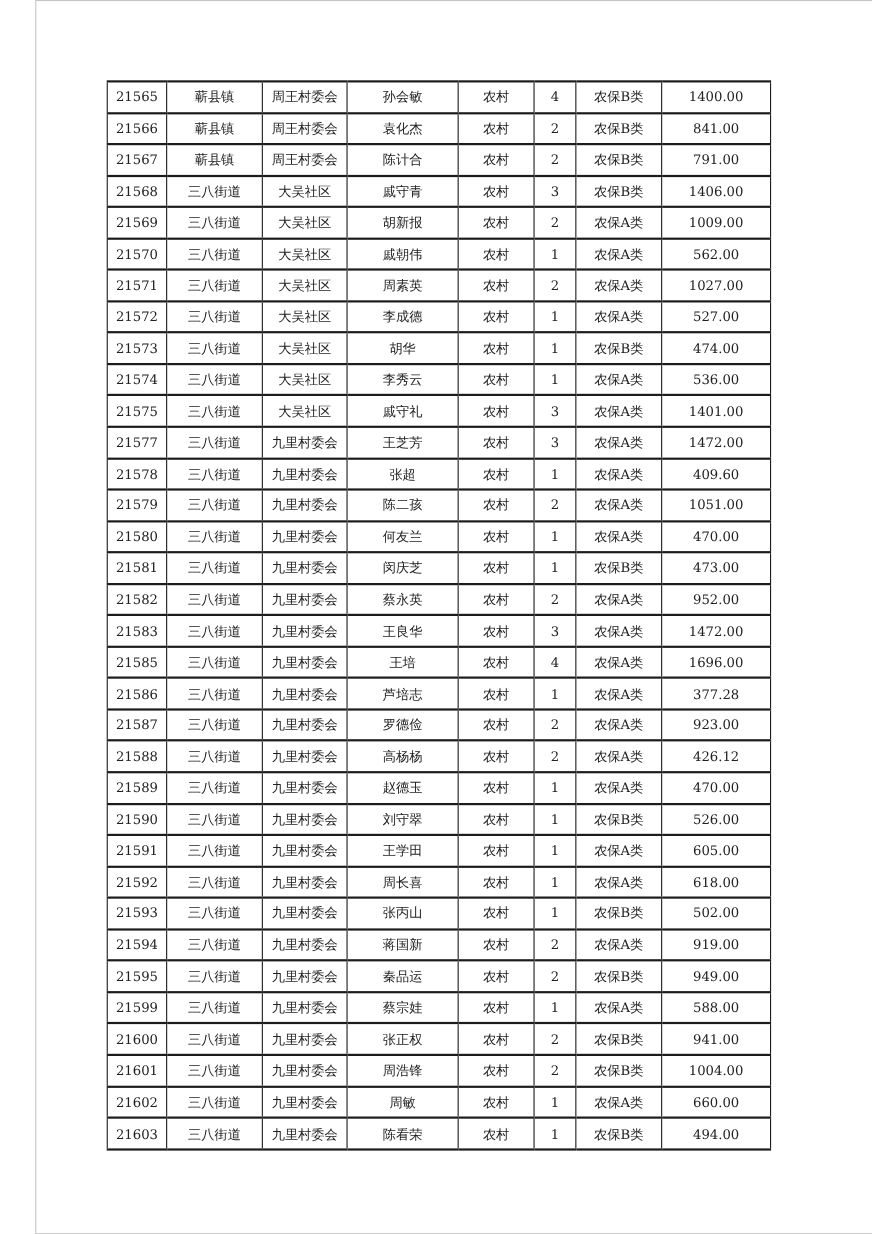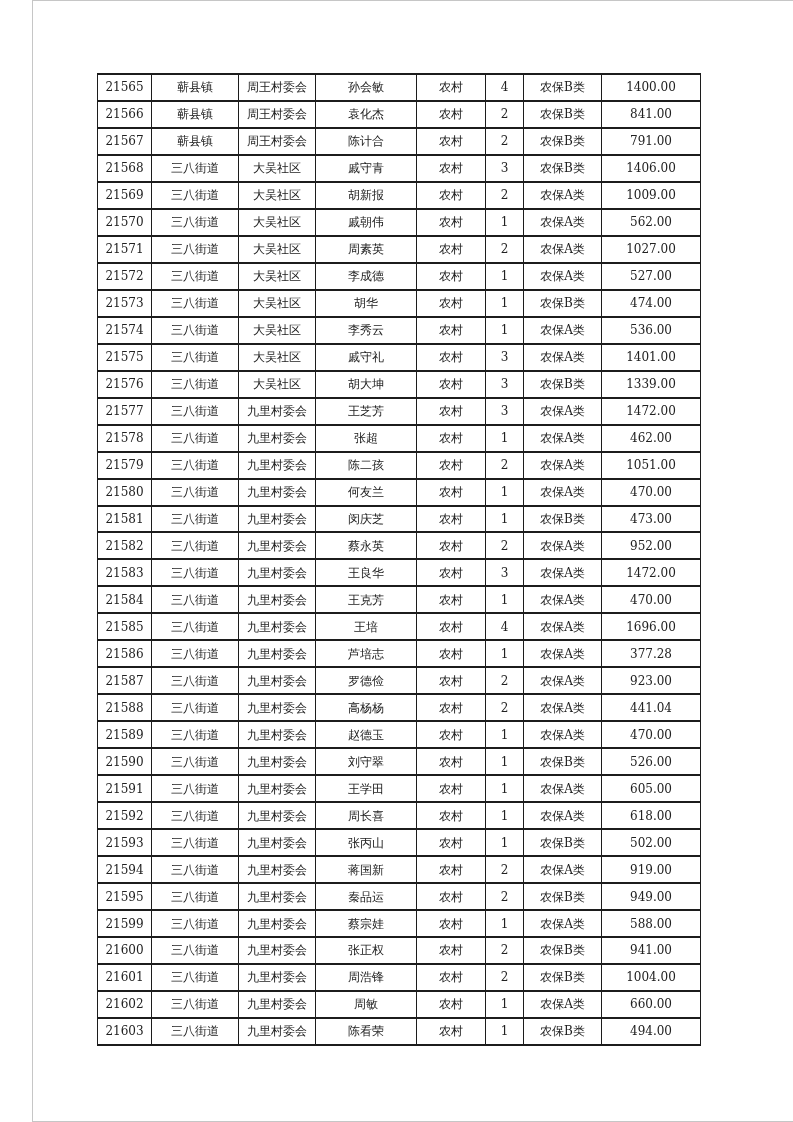--- a/index.html
+++ b/index.html
@@ -164,110 +164,90 @@
           <td>21575</td>
           <td>三八街道</td>
           <td>大吴社区</td>
           <td>戚守礼</td>
           <td>农村</td>
           <td>3</td>
           <td>农保A类</td>
           <td>1401.00</td>
         </tr>
         <tr>
-          <td>21576</td>
-          <td>三八街道</td>
-          <td>大吴社区</td>
-          <td>胡大坤</td>
+          <td>21577</td>
+          <td>三八街道</td>
+          <td>九里村委会</td>
+          <td>王芝芳</td>
           <td>农村</td>
           <td>3</td>
-          <td>农保B类</td>
-          <td>1339.00</td>
-        </tr>
-        <tr>
-          <td>21577</td>
-          <td>三八街道</td>
-          <td>九里村委会</td>
-          <td>王芝芳</td>
+          <td>农保A类</td>
+          <td>1472.00</td>
+        </tr>
+        <tr>
+          <td>21578</td>
+          <td>三八街道</td>
+          <td>九里村委会</td>
+          <td>张超</td>
+          <td>农村</td>
+          <td>1</td>
+          <td>农保A类</td>
+          <td>409.60</td>
+        </tr>
+        <tr>
+          <td>21579</td>
+          <td>三八街道</td>
+          <td>九里村委会</td>
+          <td>陈二孩</td>
+          <td>农村</td>
+          <td>2</td>
+          <td>农保A类</td>
+          <td>1051.00</td>
+        </tr>
+        <tr>
+          <td>21580</td>
+          <td>三八街道</td>
+          <td>九里村委会</td>
+          <td>何友兰</td>
+          <td>农村</td>
+          <td>1</td>
+          <td>农保A类</td>
+          <td>470.00</td>
+        </tr>
+        <tr>
+          <td>21581</td>
+          <td>三八街道</td>
+          <td>九里村委会</td>
+          <td>闵庆芝</td>
+          <td>农村</td>
+          <td>1</td>
+          <td>农保B类</td>
+          <td>473.00</td>
+        </tr>
+        <tr>
+          <td>21582</td>
+          <td>三八街道</td>
+          <td>九里村委会</td>
+          <td>蔡永英</td>
+          <td>农村</td>
+          <td>2</td>
+          <td>农保A类</td>
+          <td>952.00</td>
+        </tr>
+        <tr>
+          <td>21583</td>
+          <td>三八街道</td>
+          <td>九里村委会</td>
+          <td>王良华</td>
           <td>农村</td>
           <td>3</td>
           <td>农保A类</td>
           <td>1472.00</td>
         </tr>
         <tr>
-          <td>21578</td>
-          <td>三八街道</td>
-          <td>九里村委会</td>
-          <td>张超</td>
-          <td>农村</td>
-          <td>1</td>
-          <td>农保A类</td>
-          <td>462.00</td>
-        </tr>
-        <tr>
-          <td>21579</td>
-          <td>三八街道</td>
-          <td>九里村委会</td>
-          <td>陈二孩</td>
-          <td>农村</td>
-          <td>2</td>
-          <td>农保A类</td>
-          <td>1051.00</td>
-        </tr>
-        <tr>
-          <td>21580</td>
-          <td>三八街道</td>
-          <td>九里村委会</td>
-          <td>何友兰</td>
-          <td>农村</td>
-          <td>1</td>
-          <td>农保A类</td>
-          <td>470.00</td>
-        </tr>
-        <tr>
-          <td>21581</td>
-          <td>三八街道</td>
-          <td>九里村委会</td>
-          <td>闵庆芝</td>
-          <td>农村</td>
-          <td>1</td>
-          <td>农保B类</td>
-          <td>473.00</td>
-        </tr>
-        <tr>
-          <td>21582</td>
-          <td>三八街道</td>
-          <td>九里村委会</td>
-          <td>蔡永英</td>
-          <td>农村</td>
-          <td>2</td>
-          <td>农保A类</td>
-          <td>952.00</td>
-        </tr>
-        <tr>
-          <td>21583</td>
-          <td>三八街道</td>
-          <td>九里村委会</td>
-          <td>王良华</td>
-          <td>农村</td>
-          <td>3</td>
-          <td>农保A类</td>
-          <td>1472.00</td>
-        </tr>
-        <tr>
-          <td>21584</td>
-          <td>三八街道</td>
-          <td>九里村委会</td>
-          <td>王克芳</td>
-          <td>农村</td>
-          <td>1</td>
-          <td>农保A类</td>
-          <td>470.00</td>
-        </tr>
-        <tr>
           <td>21585</td>
           <td>三八街道</td>
           <td>九里村委会</td>
           <td>王培</td>
           <td>农村</td>
           <td>4</td>
           <td>农保A类</td>
           <td>1696.00</td>
         </tr>
         <tr>
@@ -291,21 +271,21 @@
           <td>923.00</td>
         </tr>
         <tr>
           <td>21588</td>
           <td>三八街道</td>
           <td>九里村委会</td>
           <td>高杨杨</td>
           <td>农村</td>
           <td>2</td>
           <td>农保A类</td>
-          <td>441.04</td>
+          <td>426.12</td>
         </tr>
         <tr>
           <td>21589</td>
           <td>三八街道</td>
           <td>九里村委会</td>
           <td>赵德玉</td>
           <td>农村</td>
           <td>1</td>
           <td>农保A类</td>
           <td>470.00</td>

